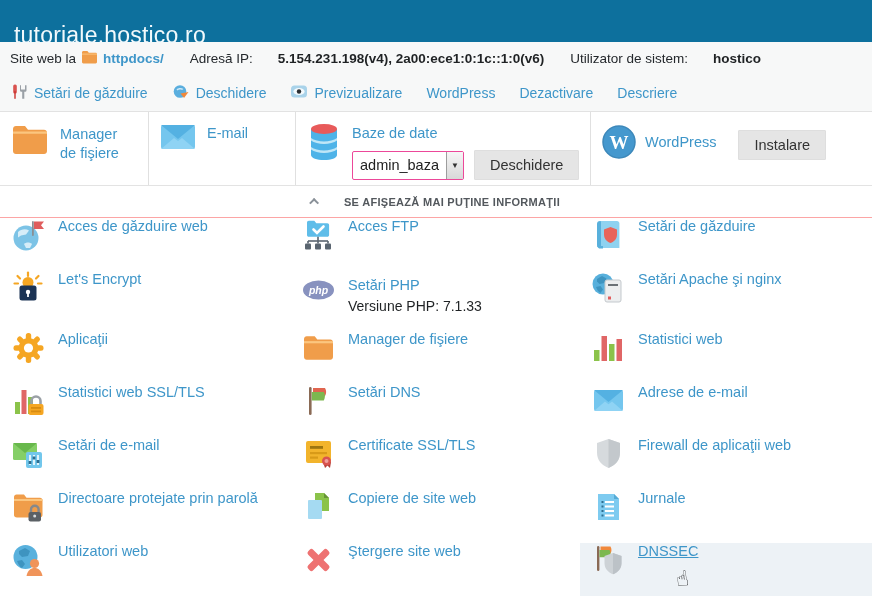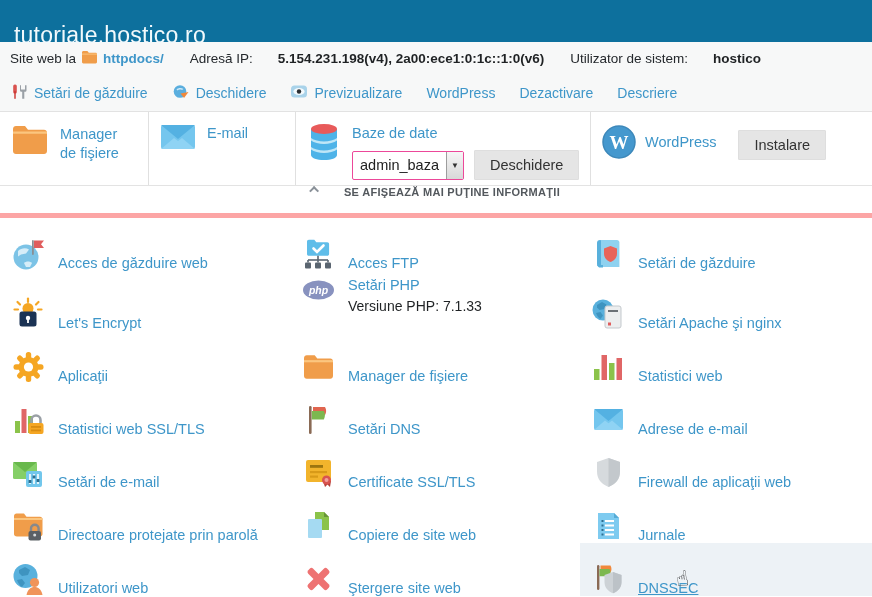--- a/index.html
+++ b/index.html
@@ -35,27 +35,27 @@
   .dbcontrols { display:flex; align-items:center; gap:10px; }
   .select { display:inline-flex; align-items:stretch; width:112px; height:29px; background:#fff; border:1px solid #ec4899; border-radius:2px; cursor:pointer; }
   .select .val { flex:1; display:flex; align-items:center; padding:0 7px; font-size:14.5px; color:#222; }
   .select .arrow { width:19px; background:linear-gradient(#f6f6f6,#d8d8d8); border-left:1px solid #9d9d9d; display:flex; align-items:center; justify-content:center; font-size:8px; color:#333; }
   .btn { background:#e5e5e5; border:1px solid #dedede; padding:6px 15px; font-size:14.5px; color:#333; font-family:inherit; cursor:pointer; border-radius:1px; }
   .qc4 { align-items:center; gap:8px; padding-top:12px; align-items:flex-start; }
   .qc4 .qlabel { margin-top:10px; }
   .qc4 .btn { margin-left:14px; margin-top:6px; }
 
   
-  .collapsebar { height:32px; display:flex; justify-content:center; gap:25px; border-bottom:5px solid #fca5a5; cursor:pointer; }
+  .collapsebar { height:32px; display:flex; align-items:center; justify-content:center; gap:25px; border-bottom:1px solid #fca5a5; cursor:pointer; }
   .collapsebar .label { font-size:11px; font-weight:700; color:#53585d; letter-spacing:.3px; }
   .chev { width:7px; height:7px; border-top:2px solid #8a9199; border-left:2px solid #8a9199; transform:rotate(45deg) translateY(2px); }
 
   
   .grid { display:grid; grid-template-columns:290px 290px 292px; grid-template-rows:53px 60px 53px 53px 53px 53px 53px; grid-auto-flow:column; }
-  .tool { display:flex; align-items:flex-end; gap:13px; padding-left:12px; }
+  .tool { display:flex; align-items:flex-start; gap:13px; padding-left:12px; }
   .tool a { font-size:14.5px; }
   .tool .ticon { flex:0 0 33px; display:flex; }
   .tool.two-line { align-items:flex-start; padding-top:6px; }
   .tool.two-line .ttext { display:flex; flex-direction:column; gap:5px; }
   .subtitle { font-size:14px; color:#1f2224; }
   .tool.hover-row { background:#edf2f6; position:relative; }
   .tool.hover-row a { text-decoration:underline; }
   .cursor-hand { position:absolute; left:96px; top:24px; font-size:21px; color:#2b2f33; transform:rotate(-8deg); text-shadow:0 0 2px #fff,0 0 2px #fff; }
 </style>
 </head>

